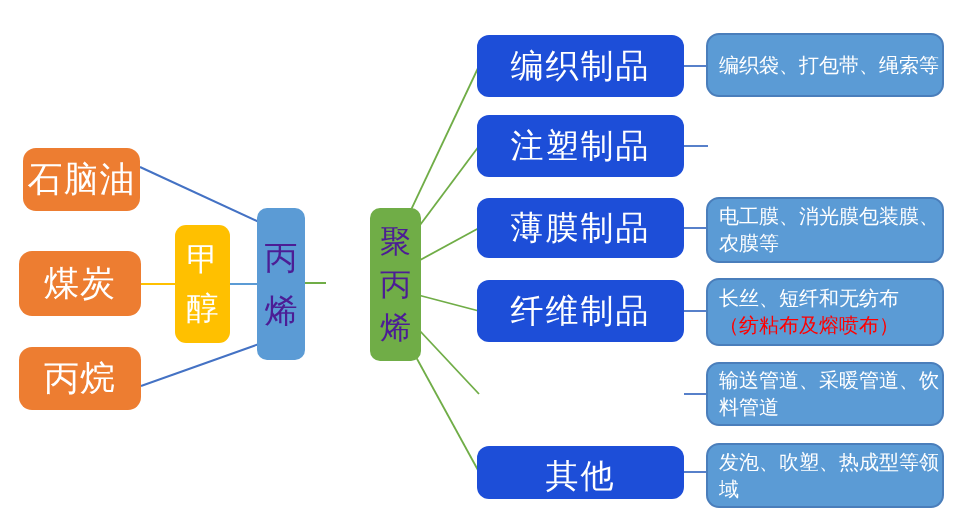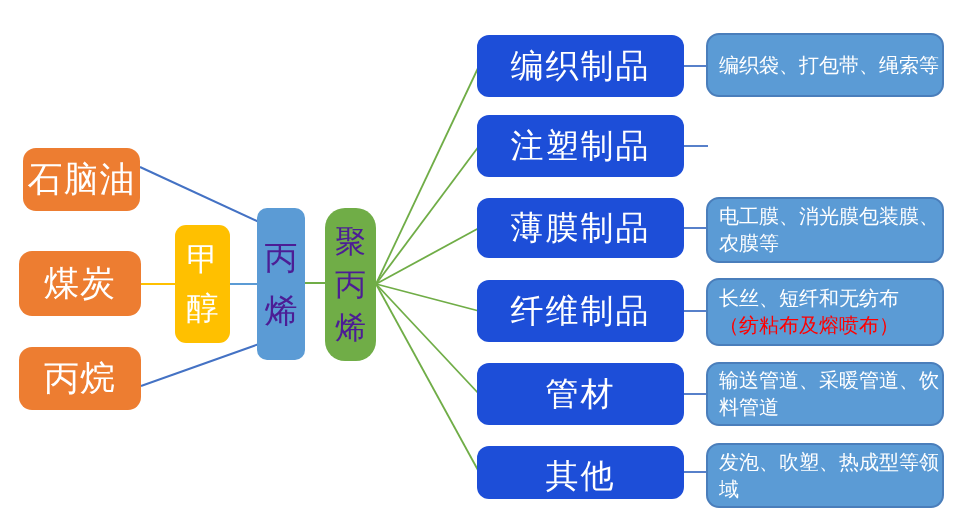--- a/index.html
+++ b/index.html
@@ -26,21 +26,21 @@
     background:#ED7D31;border-radius:13px;
     font-size:35px;letter-spacing:1px;
   }
   .yellow{
     background:#FFC000;border-radius:11px;
   }
   .propylene{
     background:#5B9BD5;border-radius:10px;
   }
   .polypropylene{
-    background:#70AD47;border-radius:20px;
+    background:#70AD47;border-radius:10px;margin-left:45px;
   }
   .redtext{color:#4c1d95;}
   .vtext{
     display:block;width:1.15em;
     word-break:break-all;
     text-align:center;
     margin:0 auto;
   }
   .methanol-text{font-size:32px;line-height:49px;}
   .propylene-text{font-size:33px;line-height:53px;}
@@ -115,23 +115,20 @@
   </div>
   <div class="appbox" style="top:115px;height:62px;">
     <span>注塑制品</span>
   </div>
   <div class="appbox" style="top:198px;height:60px;">
     <span>薄膜制品</span>
   </div>
   <div class="appbox" style="top:280px;height:62px;">
     <span>纤维制品</span>
   </div>
-  <div class="appbox" style="top:363px;height:62px;">
-    <span>管材</span>
-  </div>
   <div class="appbox" style="top:446px;height:53px;align-items:flex-end;">
     <span>其他</span>
   </div>
 
   <div class="descbox" style="top:33px;height:64px;">
     <div>编织袋、打包带、绳索等</div>
   </div>
   <div class="descbox" style="top:197px;height:66px;">
     <div>电工膜、消光膜包装膜、农膜等</div>
   </div>

